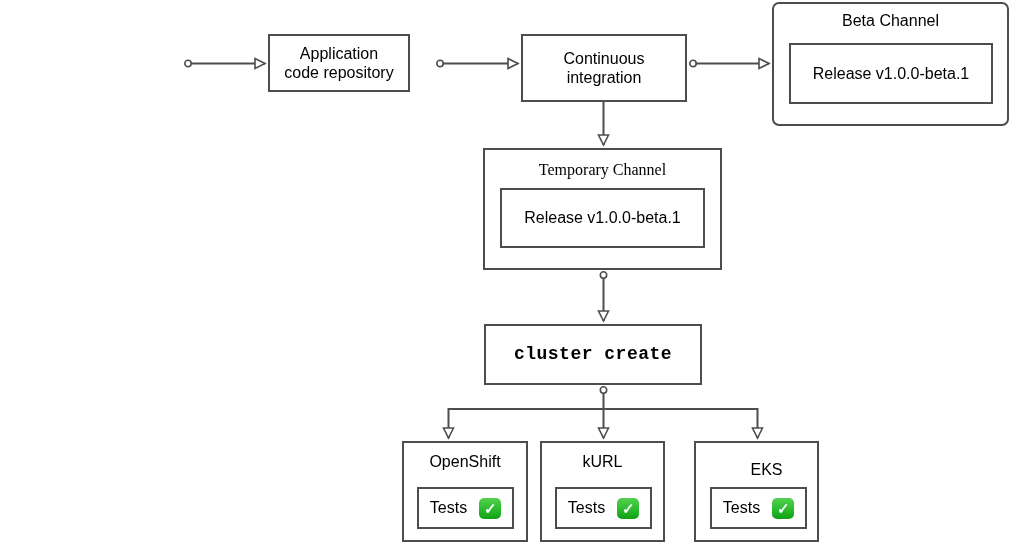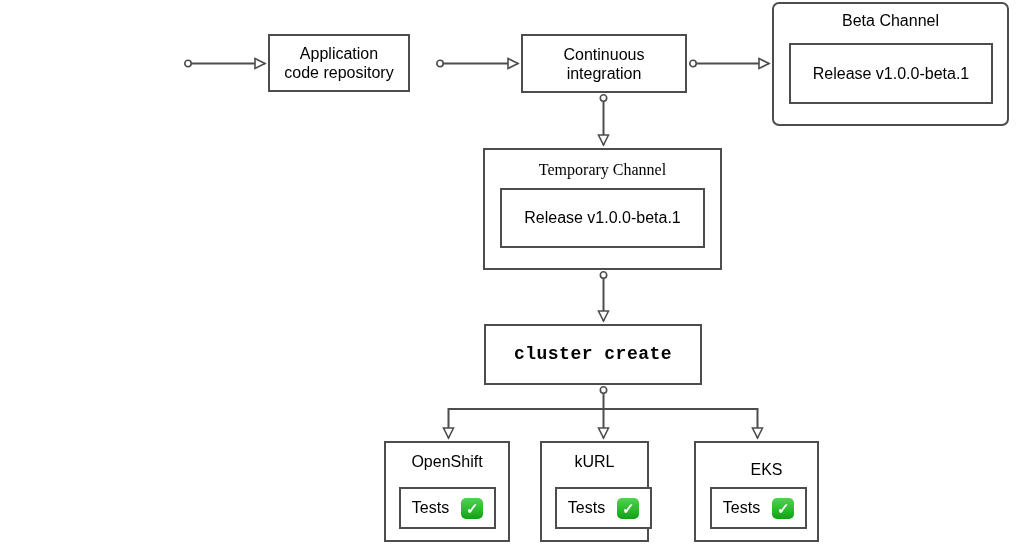--- a/index.html
+++ b/index.html
@@ -100,21 +100,21 @@
       <path d="M603.5,409 L603.5,438" marker-end="url(#arrow)"></path>
       <path d="M603.5,409 L757.5,409 L757.5,438" marker-end="url(#arrow)"></path>
     </g>
   </svg>
 
 
   <div class="box node-label" style="left:268px; top:34px; width:142px; height:58px; padding:10px 14px;">
     <span>Application code repository</span>
   </div>
 
-  <div class="box node-label" style="left:521px; top:34px; width:166px; height:59px; padding:0 14px;">
+  <div class="box node-label" style="left:521px; top:34px; width:166px; height:68px; padding:0 14px;">
     <span>Continuous integration</span>
   </div>
 
   <div class="box" style="left:772px; top:2px; width:237px; height:124px;border-radius:7px;">
     <div class="group-title" style="top:8px;">Beta Channel</div>
     <div class="inner-box" style="left:15px; top:39px; width:204px; height:61px;">
       <span>Release v1.0.0-beta.1</span>
     </div>
   </div>
 
@@ -122,31 +122,31 @@
     <div class="group-title" style="top:11px;font-family:Liberation Serif, serif;">Temporary Channel</div>
     <div class="inner-box" style="left:15px; top:38px; width:205px; height:60px;">
       <span>Release v1.0.0-beta.1</span>
     </div>
   </div>
 
   <div class="box node-label mono-label" style="left:484px; top:324px; width:218px; height:61px;">
     <span>cluster create</span>
   </div>
 
-  <div class="box" style="left:384px; top:441px; width:126px; height:101px;">
+  <div class="box" style="left:402px; top:441px; width:126px; height:101px;">
     <div class="group-title" style="top:10px;">OpenShift</div>
     <div class="inner-box tests-row" style="left:13px; top:44px; width:97px; height:42px;">
       <span>Tests</span>
       <span class="check-badge">
         <span>✓</span>
       </span>
     </div>
   </div>
 
-  <div class="box" style="left:540px; top:441px; width:109px; height:101px;">
+  <div class="box" style="left:540px; top:441px; width:125px; height:101px;">
     <div class="group-title" style="top:10px;">kURL</div>
     <div class="inner-box tests-row" style="left:13px; top:44px; width:97px; height:42px;">
       <span>Tests</span>
       <span class="check-badge">
         <span>✓</span>
       </span>
     </div>
   </div>
 
   <div class="box" style="left:694px; top:441px; width:125px; height:101px;">

